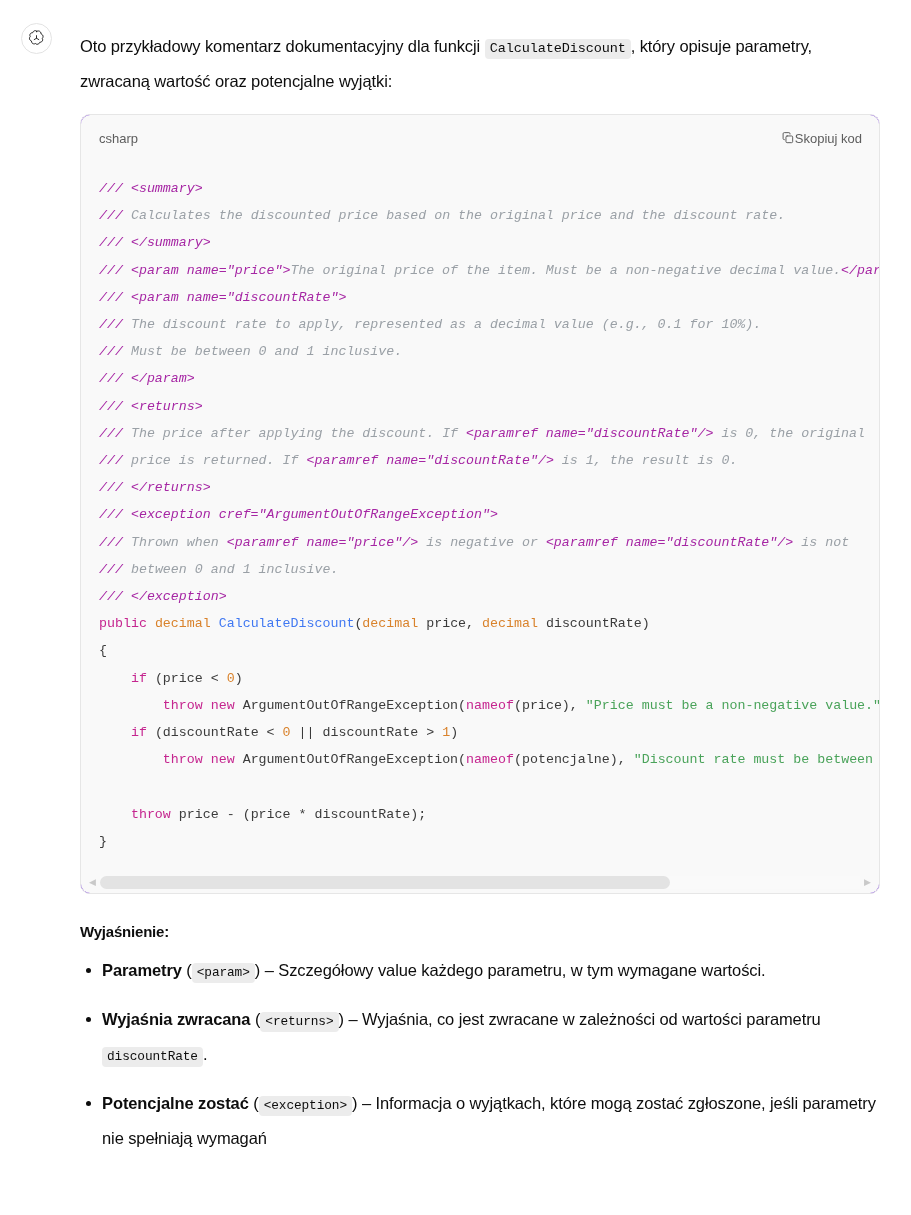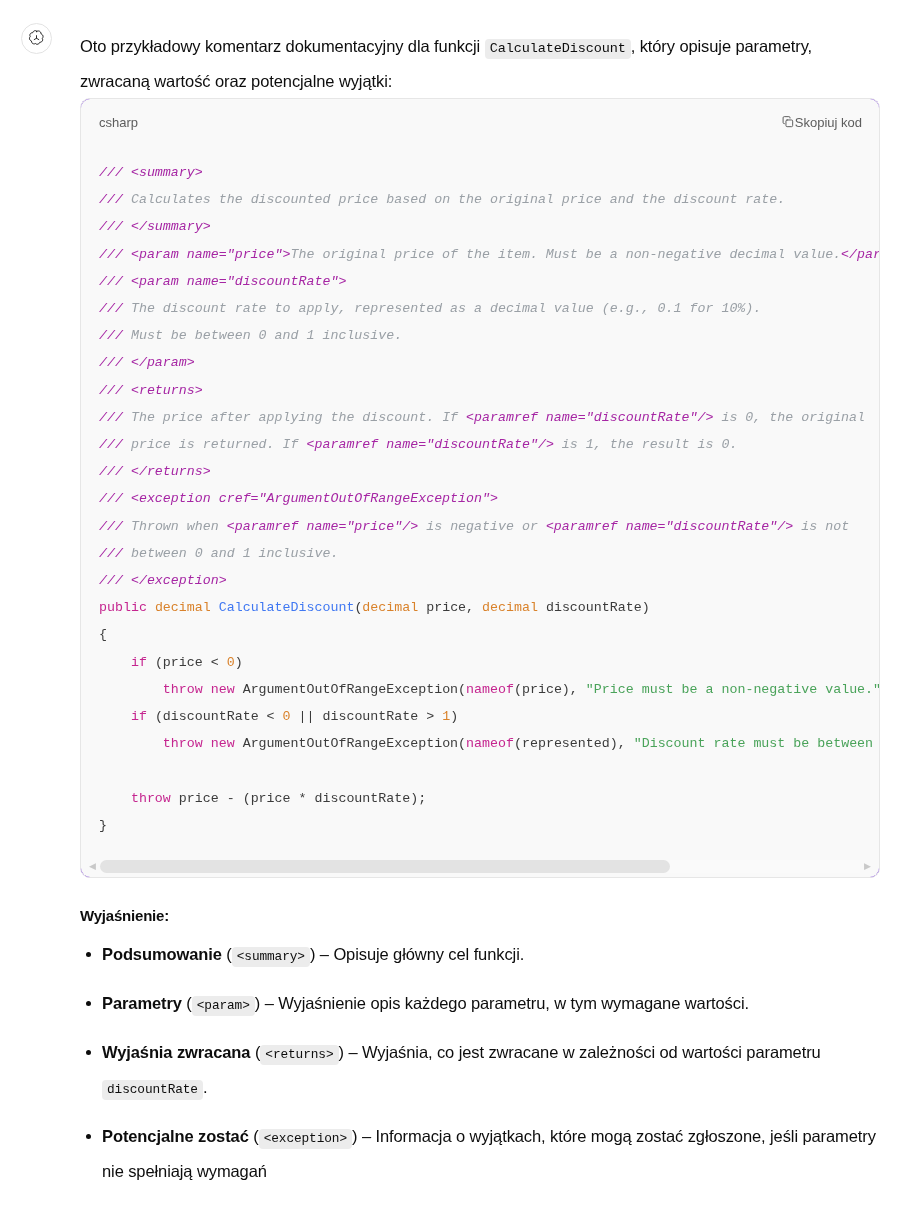--- a/index.html
+++ b/index.html
@@ -49,20 +49,21 @@
     font-size: 13.5px;
     background: #ececec;
     border-radius: 4px;
     padding: 2px 5px 3px 5px;
     color: #0d0d0d;
     white-space: nowrap;
   }
 
   
   .codeblock {
+    margin-top: 16px;
     border: 1px solid #e6e6e6;
     border-radius: 10px;
     background: #6d28d9;
     width: 800px;
     overflow: hidden;
   }
   .code-head {
     height: 46px;
     display: flex;
     align-items: center;
@@ -223,47 +224,42 @@
 <span class="t-doc">/// &lt;/returns&gt;</span>
 <span class="t-doc">/// &lt;exception cref="ArgumentOutOfRangeException"&gt;</span>
 <span class="t-doc">///</span> <span class="t-doctxt">Thrown when </span><span class="t-doc">&lt;paramref name="price"/&gt;</span><span class="t-doctxt"> is negative or </span><span class="t-doc">&lt;paramref name="discountRate"/&gt;</span><span class="t-doctxt"> is not</span>
 <span class="t-doc">///</span> <span class="t-doctxt">between 0 and 1 inclusive.</span>
 <span class="t-doc">/// &lt;/exception&gt;</span>
 <span class="t-kw">public</span> <span class="t-type">decimal</span> <span class="t-fn">CalculateDiscount</span><span class="t-plain">(</span><span class="t-type">decimal</span> <span class="t-plain">price,</span> <span class="t-type">decimal</span> <span class="t-plain">discountRate)</span>
 <span class="t-plain">{</span>
     <span class="t-kw">if</span> <span class="t-plain">(price &lt;</span> <span class="t-num">0</span><span class="t-plain">)</span>
         <span class="t-kw">throw new</span> <span class="t-plain">ArgumentOutOfRangeException(</span><span class="t-kw">nameof</span><span class="t-plain">(price),</span> <span class="t-str">"Price must be a non-negative value."</span>
     <span class="t-kw">if</span> <span class="t-plain">(discountRate &lt;</span> <span class="t-num">0</span> <span class="t-plain">|| discountRate &gt;</span> <span class="t-num">1</span><span class="t-plain">)</span>
-        <span class="t-kw">throw new</span> <span class="t-plain">ArgumentOutOfRangeException(</span><span class="t-kw">nameof</span><span class="t-plain">(represented),</span> <span class="t-str">"Discount rate must be between 0 and 1."</span>
+        <span class="t-kw">throw new</span> <span class="t-plain">ArgumentOutOfRangeException(</span><span class="t-kw">nameof</span><span class="t-plain">(potencjalne),</span> <span class="t-str">"Discount rate must be between 0 and 1."</span>
 
     <span class="t-kw">throw</span> <span class="t-plain">price - (price * discountRate);</span>
 <span class="t-plain">}</span></pre>
       </div>
 
       <div class="hscroll">
         <div class="hs-arrow">◀</div>
         <div class="hs-track">
           <div class="hs-thumb" style="width: 75%;"></div>
         </div>
         <div class="hs-arrow">▶</div>
       </div>
     </div>
 
     <h3 class="expl-title">Wyjaśnienie:</h3>
 
     <ul class="expl">
       <li>
-        <b>Podsumowanie</b>
-        (<code class="pill">&lt;summary&gt;</code>)
-        <span>– Opisuje główny cel funkcji.</span>
-      </li>
-      <li>
         <b>Parametry</b>
         (<code class="pill">&lt;param&gt;</code>)
-        <span>– Wyjaśnienie opis każdego parametru, w tym wymagane wartości.</span>
+        <span>– Szczegółowy value każdego parametru, w tym wymagane wartości.</span>
       </li>
       <li>
         <b>Wyjaśnia zwracana</b>
         (<code class="pill">&lt;returns&gt;</code>)
         <span>– Wyjaśnia, co jest zwracane w zależności od wartości parametru</span>
         <code class="pill">discountRate</code><span>.</span>
       </li>
       <li>
         <b>Potencjalne zostać</b>
         (<code class="pill">&lt;exception&gt;</code>)

